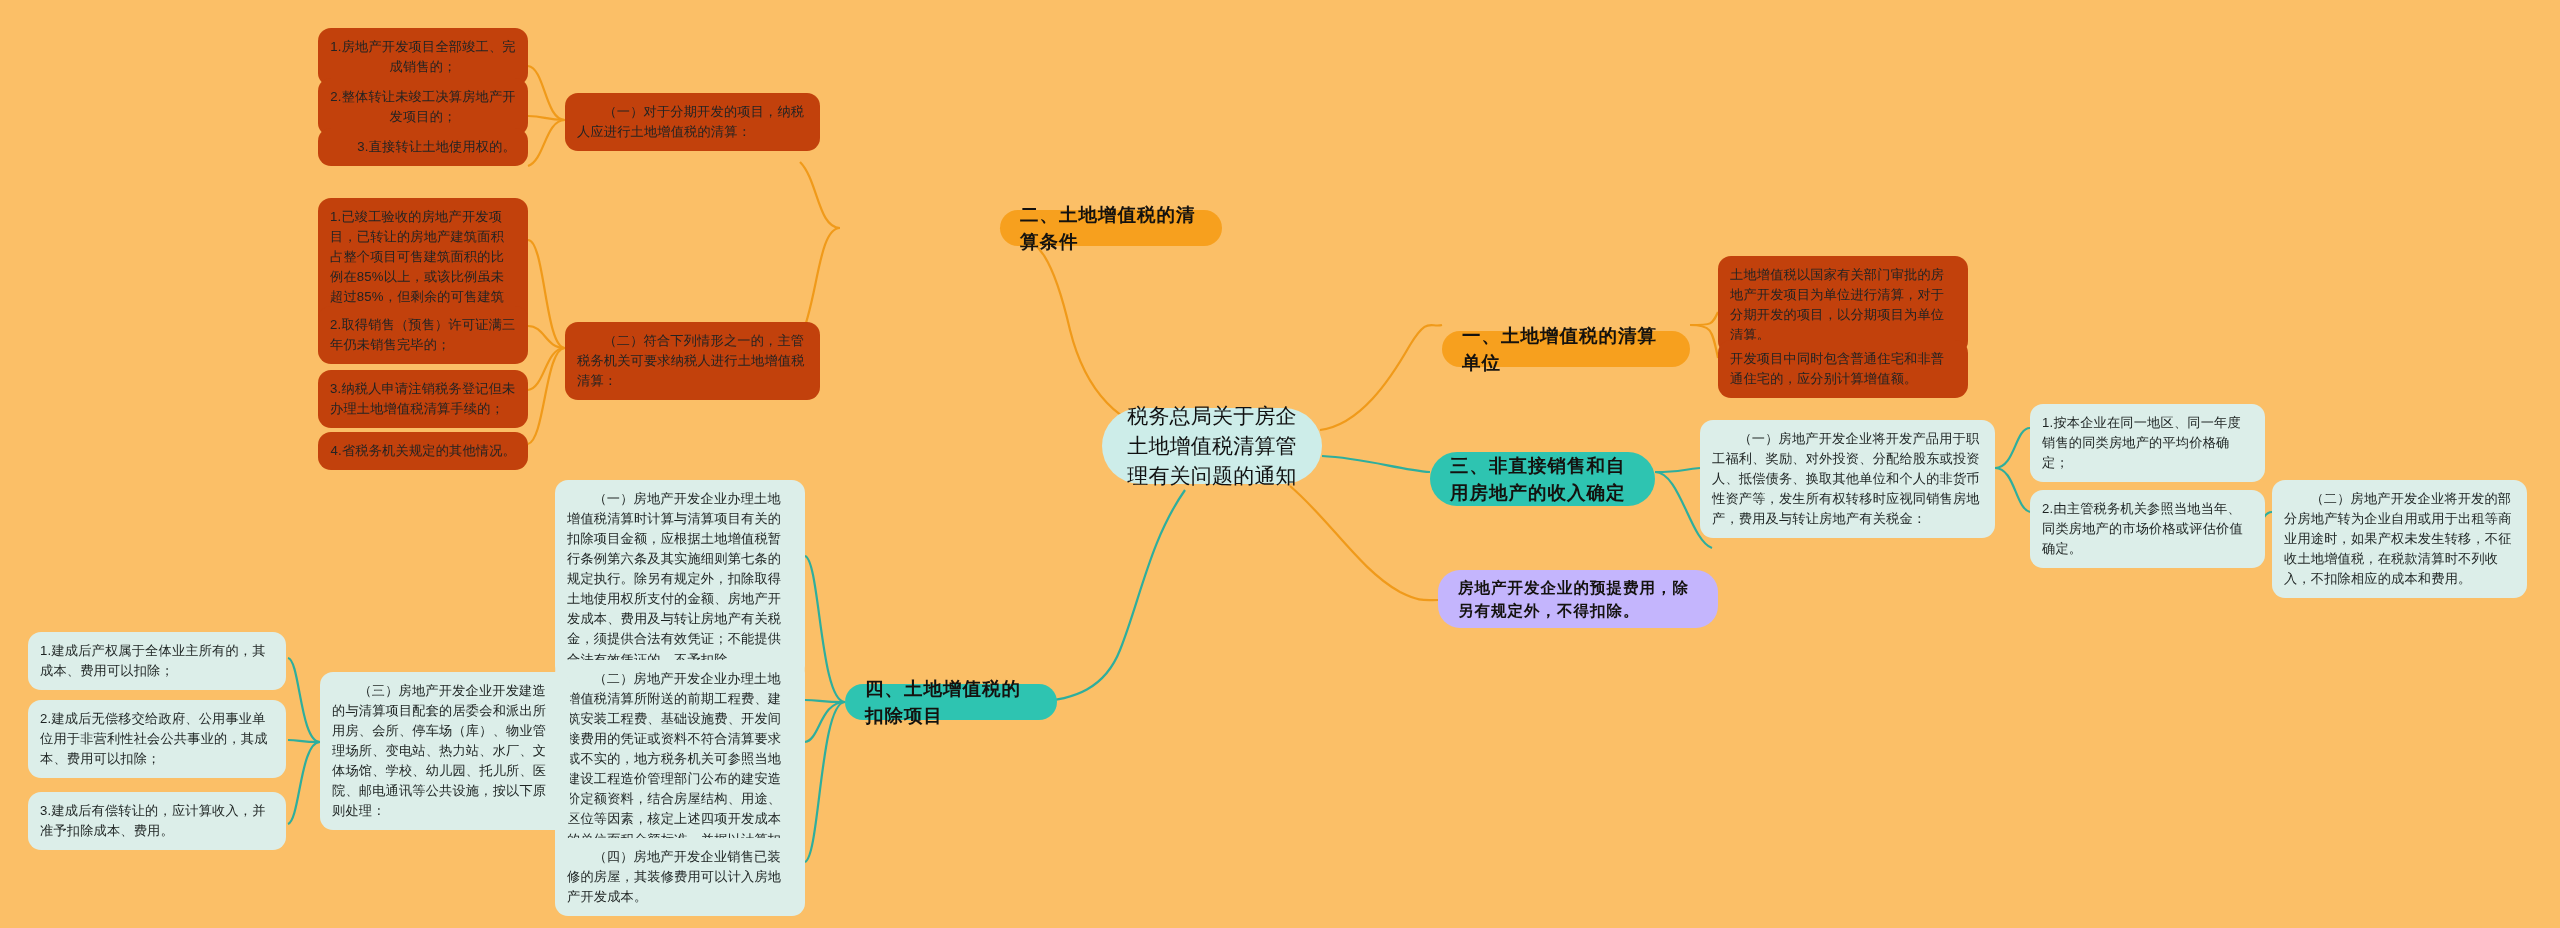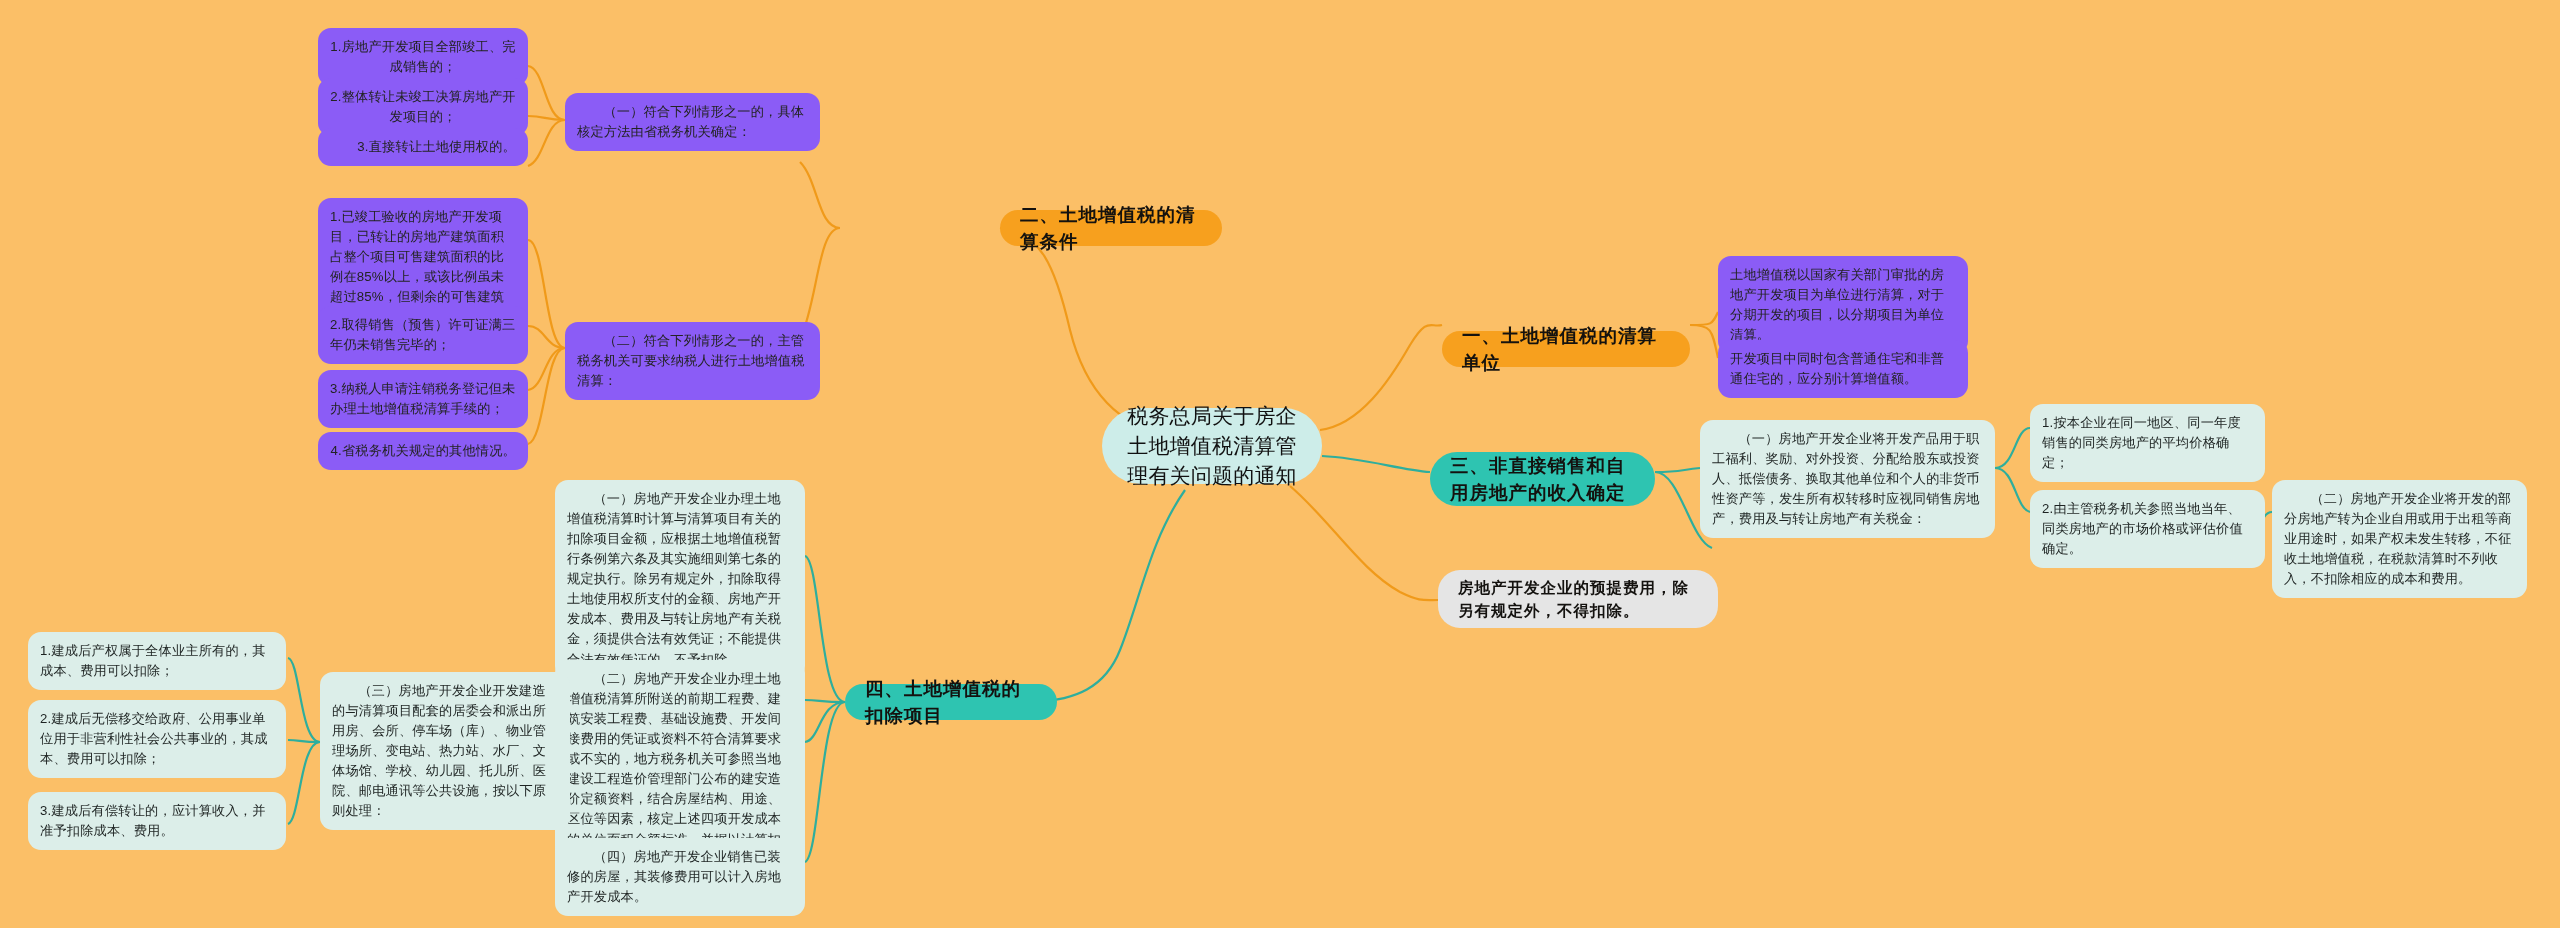--- a/index.html
+++ b/index.html
@@ -48,29 +48,29 @@
   .branch {
     border-radius: 30px;
     font-size: 18.5px;
     font-weight: bold;
     padding: 11px 20px;
     color: #14120f;
     letter-spacing: 1px;
   }
   .branch.orange { background: #F7A01E; }
   .branch.teal   { background: #2EC4B1; }
-  .branch.orange2{ background: #e5e5e5; font-weight: bold; }
+  .branch.orange2{ background: #c4b5fd; font-weight: bold; }
   
   .leaf {
     font-size: 13.2px;
     border-radius: 13px;
     padding: 9px 12px;
     line-height: 1.52;
   }
-  .leaf.peach { background: #8b5cf6; color: #232323; }
+  .leaf.peach { background: #c2410c; color: #232323; }
   .leaf.mint  { background: #DCEEE9; color: #1d2322; }
   .leaf.center-txt { text-align: center; justify-content: center; }
   .leaf.right-txt  { text-align: left; justify-content: flex-end; }
   .indent { text-indent: 2em; display:block; }
 </style>
 </head>
 <body>
 
 <div id="canvas">
 
@@ -133,21 +133,21 @@
   </div>
   <div class="node leaf peach" style="left:1718px; top:340px; width:250px;">
     <span>开发项目中同时包含普通住宅和非普通住宅的，应分别计算增值额。</span>
   </div>
 
   <div class="node branch orange" style="left:1000px; top:210px; width:222px; height:36px;">
     <span>二、土地增值税的清算条件</span>
   </div>
 
   <div class="node leaf peach" style="left:565px; top:93px; width:255px;">
-    <span class="indent">（一）符合下列情形之一的，具体核定方法由省税务机关确定：</span>
+    <span class="indent">（一）对于分期开发的项目，纳税人应进行土地增值税的清算：</span>
   </div>
   <div class="node leaf peach center-txt" style="left:318px; top:28px; width:210px;">
     <span>1.房地产开发项目全部竣工、完成销售的；</span>
   </div>
   <div class="node leaf peach center-txt" style="left:318px; top:78px; width:210px;">
     <span>2.整体转让未竣工决算房地产开发项目的；</span>
   </div>
   <div class="node leaf peach right-txt" style="left:318px; top:128px; width:210px;">
     <span>3.直接转让土地使用权的。</span>
   </div>

